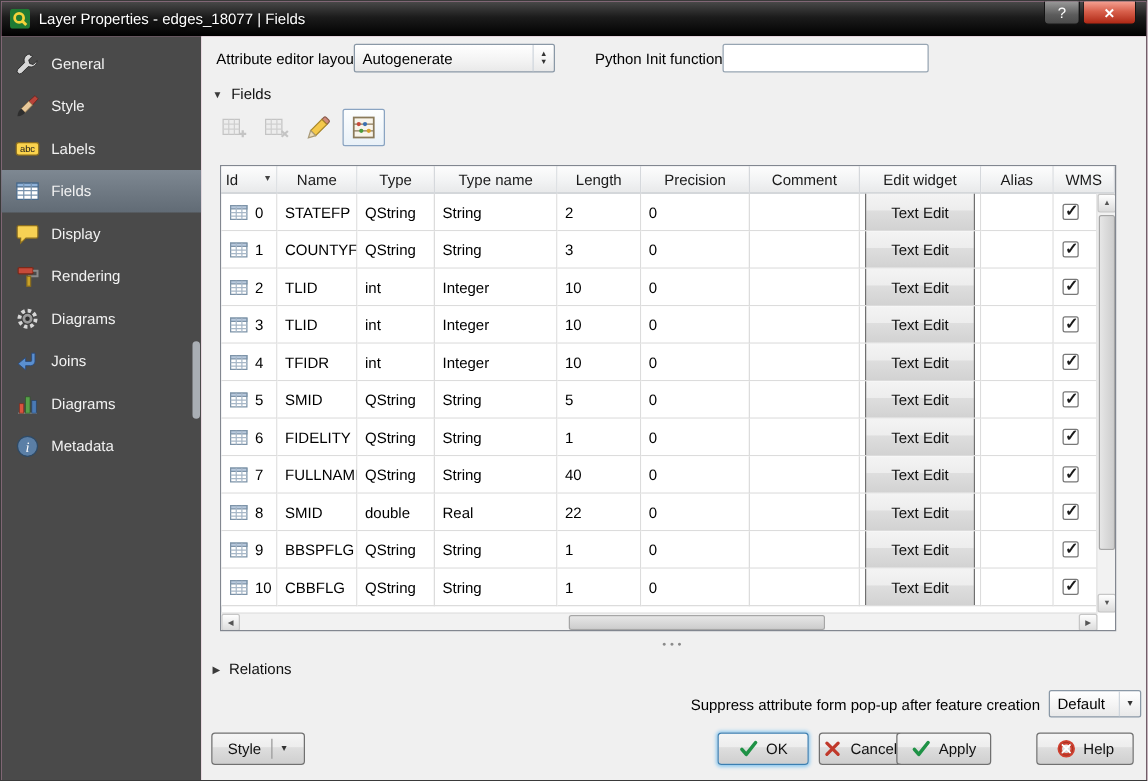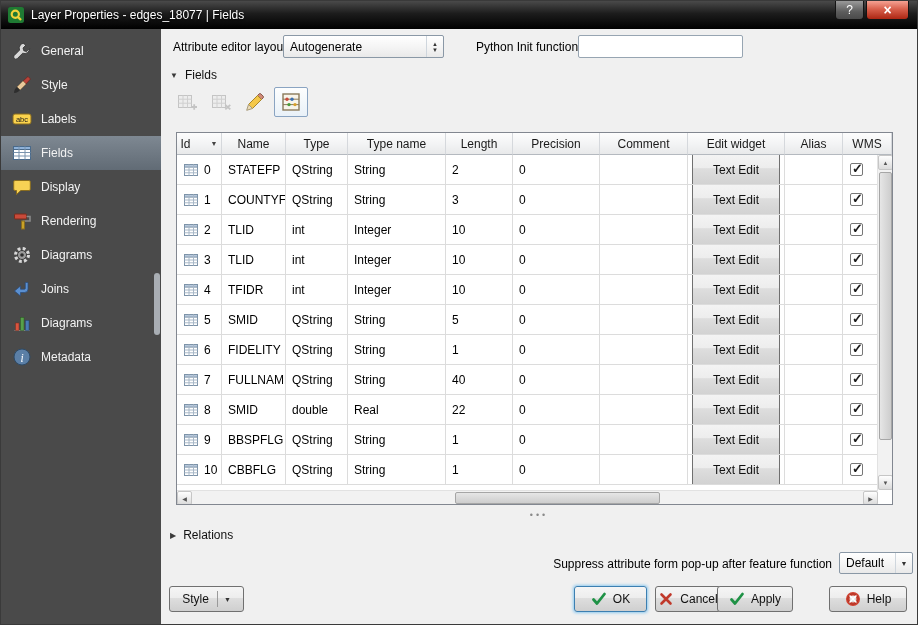--- a/index.html
+++ b/index.html
@@ -730,21 +730,21 @@
       </div>
     </div>
 
     <div class="splitter">•••</div>
 
     <div class="section-hdr" style="left:9px; top:499px;">
       <span class="tri">▶</span>
       <span>Relations</span>
     </div>
 
-    <span class="lbl" style="right:85px; top:528px;">Suppress attribute form pop-up after feature function</span>
+    <span class="lbl" style="right:85px; top:528px;">Suppress attribute form pop-up after feature creation</span>
     <div class="combo" style="left:678px; top:523px; width:74px; height:22px;">
       <span class="combo-text">Default</span>
       <span class="combo-arrow-single">▼</span>
     </div>
 
     <button class="btn foot-btn" style="left:8px; top:557px; width:75px;">
       <span class="style-split">
         <span>Style</span>
         <span class="style-sep"></span>
         <span class="style-caret">▼</span>

